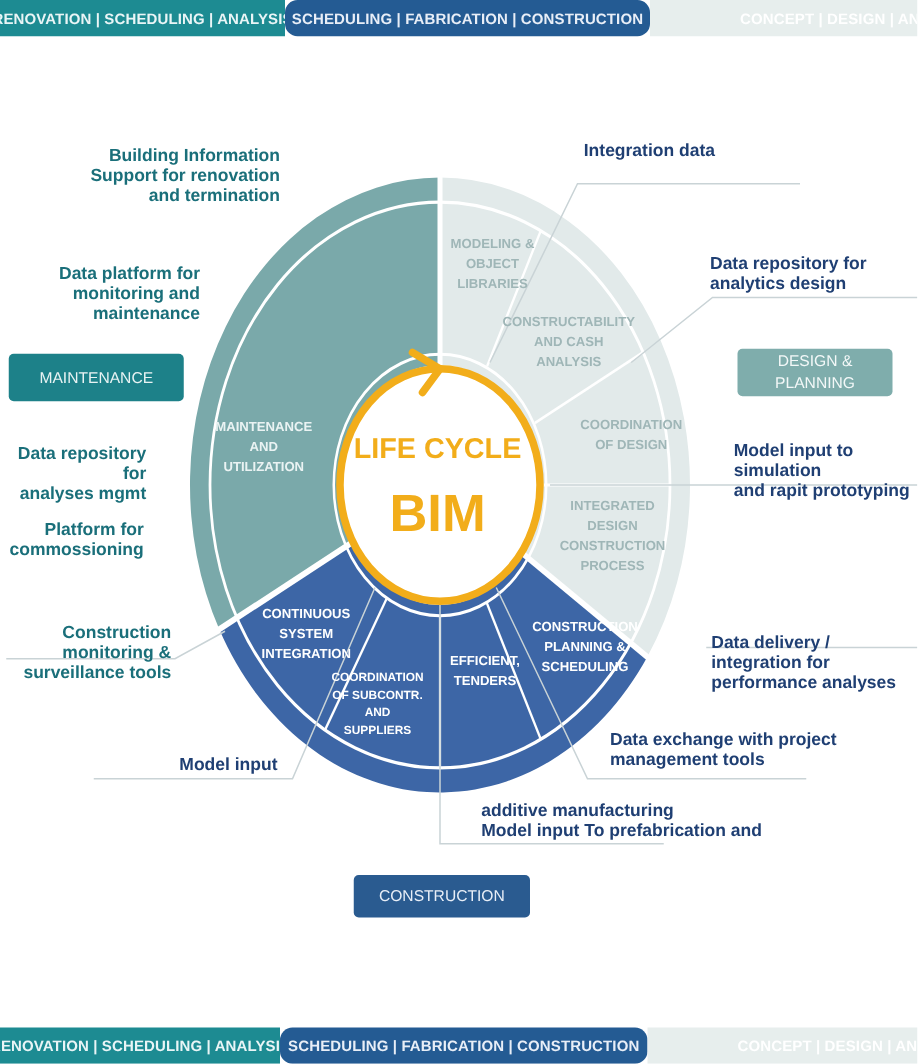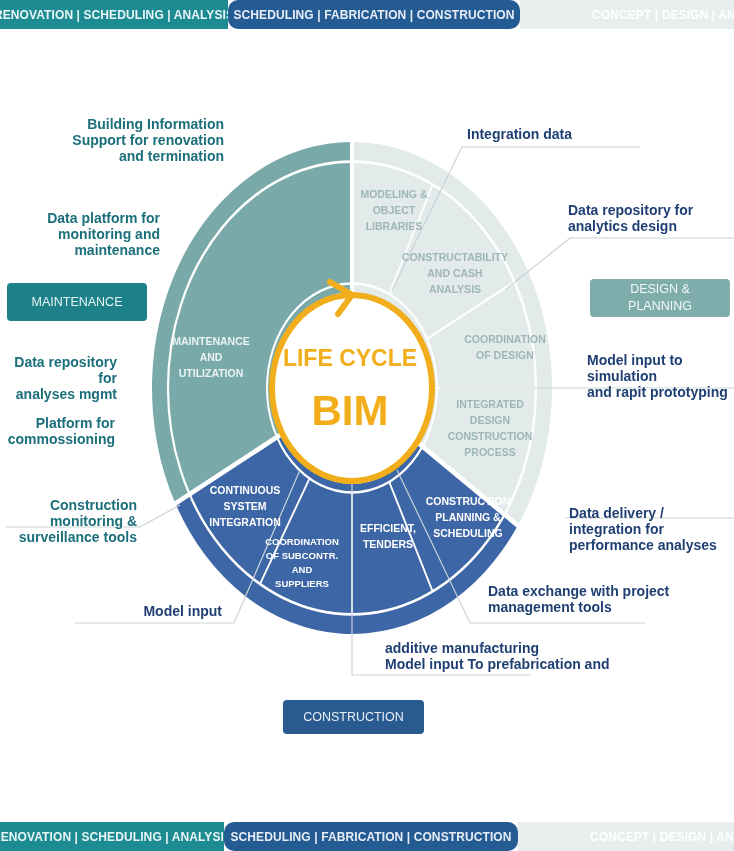--- a/index.html
+++ b/index.html
@@ -99,21 +99,21 @@
     <div>commossioning</div>
 </div>
 <div class="lbl r" style="right:597px;top:497px;">
   <div>Construction monitoring &amp;</div>
     <div>surveillance tools</div>
 </div>
 <div class="lbl r navy" style="right:512px;top:603px;">
   <div>Model input</div>
 </div>
 
-<div class="lbl navy" style="left:467px;top:126px;">
+<div class="lbl navy" style="left:467px;top:112px;">
   <div>Integration data</div>
 </div>
 <div class="lbl navy" style="left:568px;top:202px;">
   <div>Data repository for</div>
     <div>analytics design</div>
 </div>
 <div class="lbl navy" style="left:587px;top:352px;">
   <div>Model input to simulation</div>
     <div>and rapit  prototyping</div>
 </div>
@@ -126,21 +126,21 @@
     <div>management tools</div>
 </div>
 <div class="lbl navy" style="left:385px;top:640px;">
   <div>additive manufacturing</div>
     <div>Model input To prefabrication and</div>
 </div>
 
 <div class="box" style="left:7px;top:283px;width:140px;height:38px;background:#1d8189;color:#e8f3f3;">
   <span>MAINTENANCE</span>
 </div>
-<div class="box" style="left:590px;top:279px;width:140px;height:38px;background:#7fadac;color:#f3f8f8;flex-direction:column;">
+<div class="box" style="left:590px;top:279px;width:124px;height:38px;background:#7fadac;color:#f3f8f8;flex-direction:column;">
   <span>DESIGN &amp;</span>
   <span>PLANNING</span>
 </div>
 <div class="box" style="left:283px;top:700px;width:141px;height:34px;background:#2a5b90;color:#e8eef7;">
   <span>CONSTRUCTION</span>
 </div>
 
 <div class="band bottom">
   <div class="seg teal">RENOVATION | SCHEDULING | ANALYSIS</div>
   <div class="seg blue">SCHEDULING | FABRICATION | CONSTRUCTION</div>

